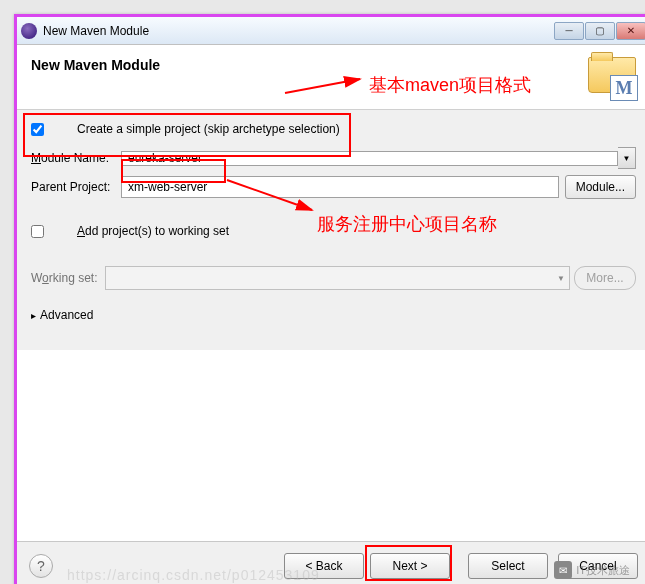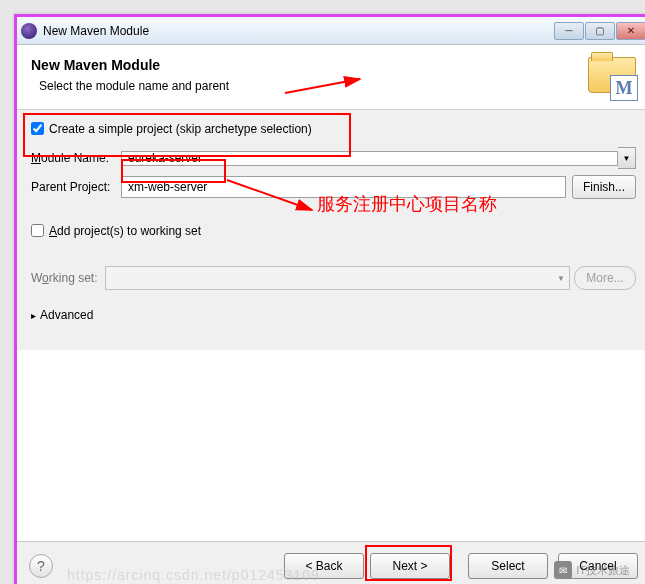--- a/index.html
+++ b/index.html
@@ -86,22 +86,23 @@
       display: flex; align-items: center; justify-content: center;
       font-weight: bold; font-size: 18px;
       color: #5a7db0;
       font-family: serif;
     }
     .content {
       padding: 4px 10px 16px 10px;
       background: #f0f0f0;
     }
     .checkbox-row {
-      display: flex; align-items: flex-start;
+      display: flex; align-items: center;
       padding: 8px 4px 8px 4px;
+      gap: 28px;
     }
     .checkbox-row input { margin-right: 5px; }
     .red-box1 {
       position: absolute;
       top: 96px; left: 6px;
       width: 328px; height: 44px;
       border: 2px solid #f00;
       pointer-events: none;
     }
     .red-box2 {
@@ -226,21 +227,21 @@
       cursor: pointer;
     }
     .annotation {
       position: absolute;
       color: #f00;
       font-size: 18px;
       font-family: "SimSun", "Microsoft YaHei", sans-serif;
       pointer-events: none;
     }
     .anno1 { top: 56px; left: 352px; }
-    .anno2 { top: 175px; left: 300px; text-align: right; }
+    .anno2 { top: 195px; left: 300px; text-align: right; }
     .arrow-svg {
       position: absolute;
       pointer-events: none;
     }
     .watermark {
       position: absolute;
       bottom: 6px; left: 50px;
       color: rgba(180,180,180,0.4);
       font-size: 14px;
       letter-spacing: 1px;
@@ -277,21 +278,20 @@
     <div class="win-btns">
       <div class="win-btn">─</div>
       <div class="win-btn">▢</div>
       <div class="win-btn close">✕</div>
     </div>
   </div>
 
   <div class="header-panel">
     <div class="header-text">
       <div class="header-title">New Maven Module</div>
-      <div class="header-sub">Select the module name and parent</div>
     </div>
     <div class="header-icon">
       <div class="folder"></div>
       <div class="m-badge">M</div>
     </div>
   </div>
 
   <div class="content">
     <div class="checkbox-row">
       <input type="checkbox" checked="" style="">
@@ -302,21 +302,21 @@
       <div class="field-label"><span style="text-decoration:underline">M</span>odule Name:</div>
       <div class="combo">
         <input type="text" value="eureka-server" style="">
         <div class="combo-btn">▼</div>
       </div>
     </div>
 
     <div class="field-row">
       <div class="field-label">Parent Project:</div>
       <input type="text" class="field-input" style="margin-right: 6px;" value="xm-web-server">
-      <button class="btn">Finish...</button>
+      <button class="btn">Module...</button>
     </div>
 
     <div class="checkbox-row" style="margin-top:14px">
       <input type="checkbox" style="">
       <label><span style="text-decoration:underline">A</span>dd project(s) to working set</label>
     </div>
 
     <div class="ws-row">
       <span class="ws-label">W<span style="text-decoration:underline">o</span>rking set:</span>
       <div class="ws-combo">
@@ -337,20 +337,21 @@
     <button class="footer-btn"><span>&lt; Back</span></button>
     <button class="footer-btn"><span>Next &gt;</span></button>
     <button class="footer-btn" style="margin-left:18px"><span>Select</span></button>
     <button class="footer-btn" style="margin-left:10px"><span>Cancel</span></button>
   </div>
 
   <div class="red-box1"></div>
   <div class="red-box2"></div>
   <div class="red-box3"></div>
 
+  <div class="annotation anno1">基本maven项目格式</div>
   <div class="annotation anno2">服务注册中心项目名称</div>
 
   <svg class="arrow-svg" style="top:46px; left:258px" width="100" height="40">
     <defs>
         <marker id="ah1" markerWidth="10" markerHeight="10" refX="8" refY="3" orient="auto">
           <path d="M0,0 L9,3 L0,6 Z" fill="#f00"></path>
         </marker>
       </defs>
     <line x1="10" y1="30" x2="85" y2="16" stroke="#f00" stroke-width="2" marker-end="url(#ah1)"></line>
   </svg>

